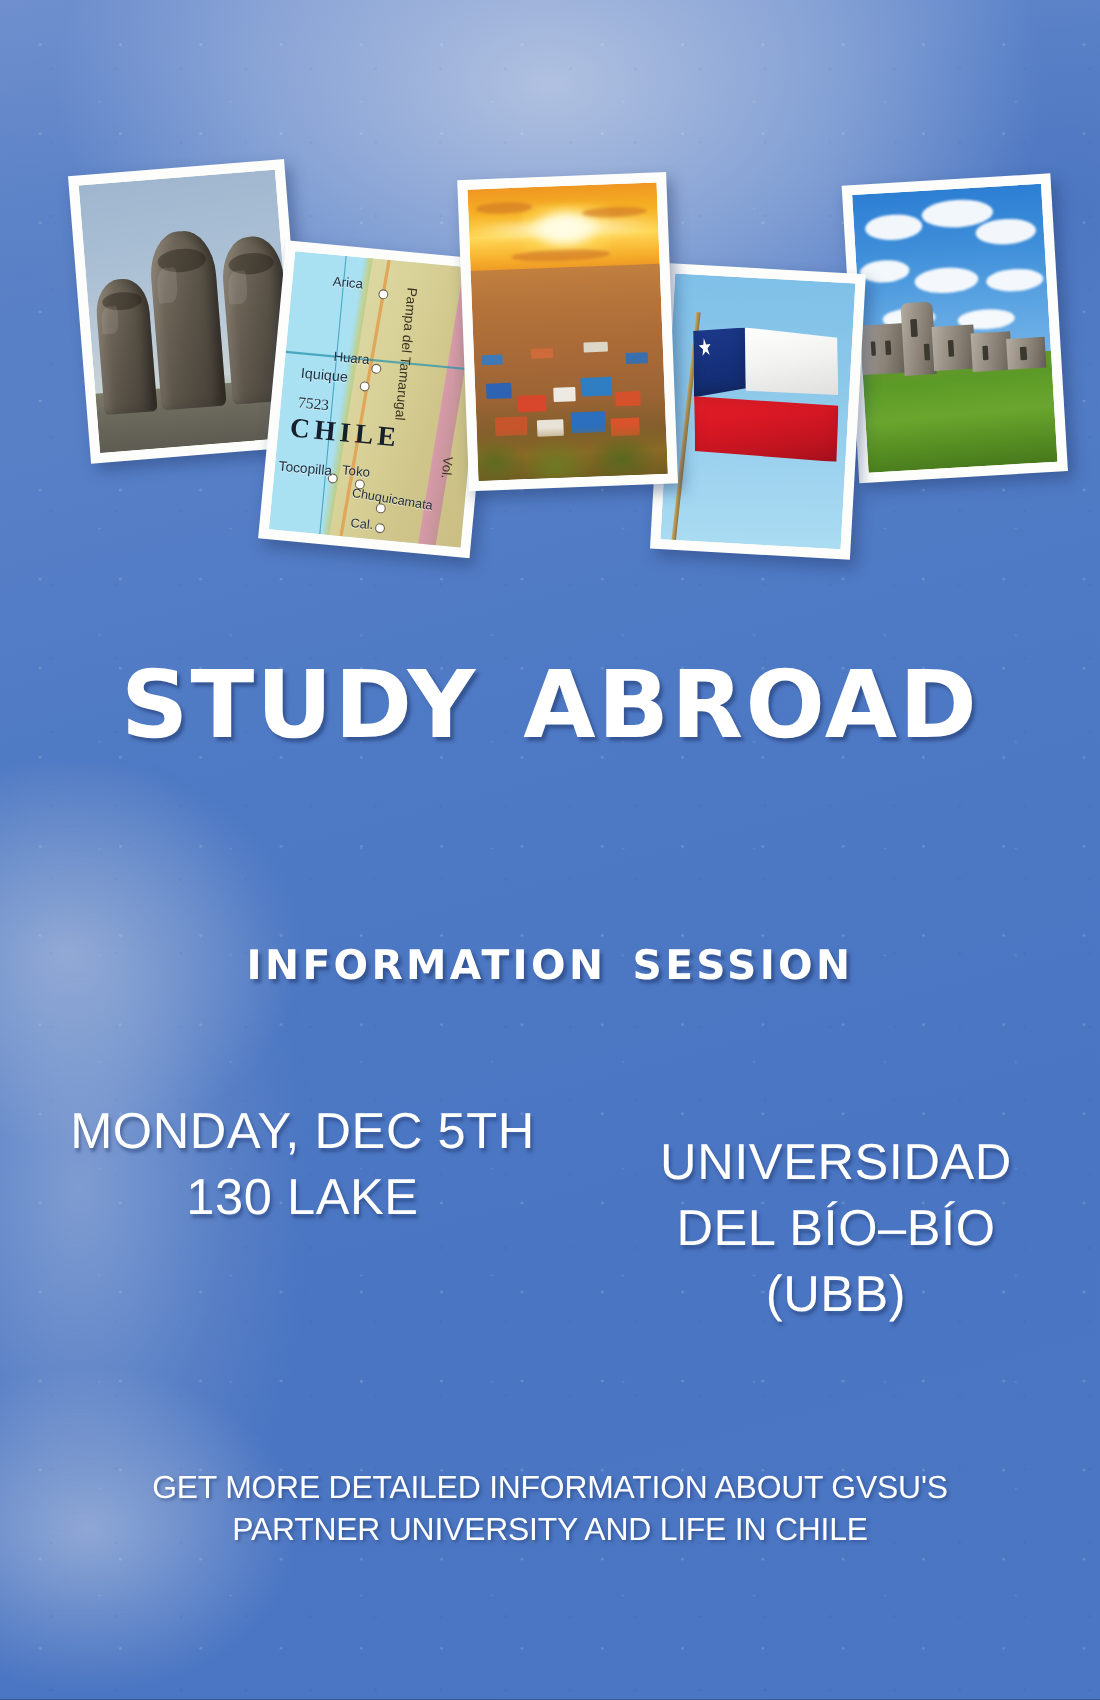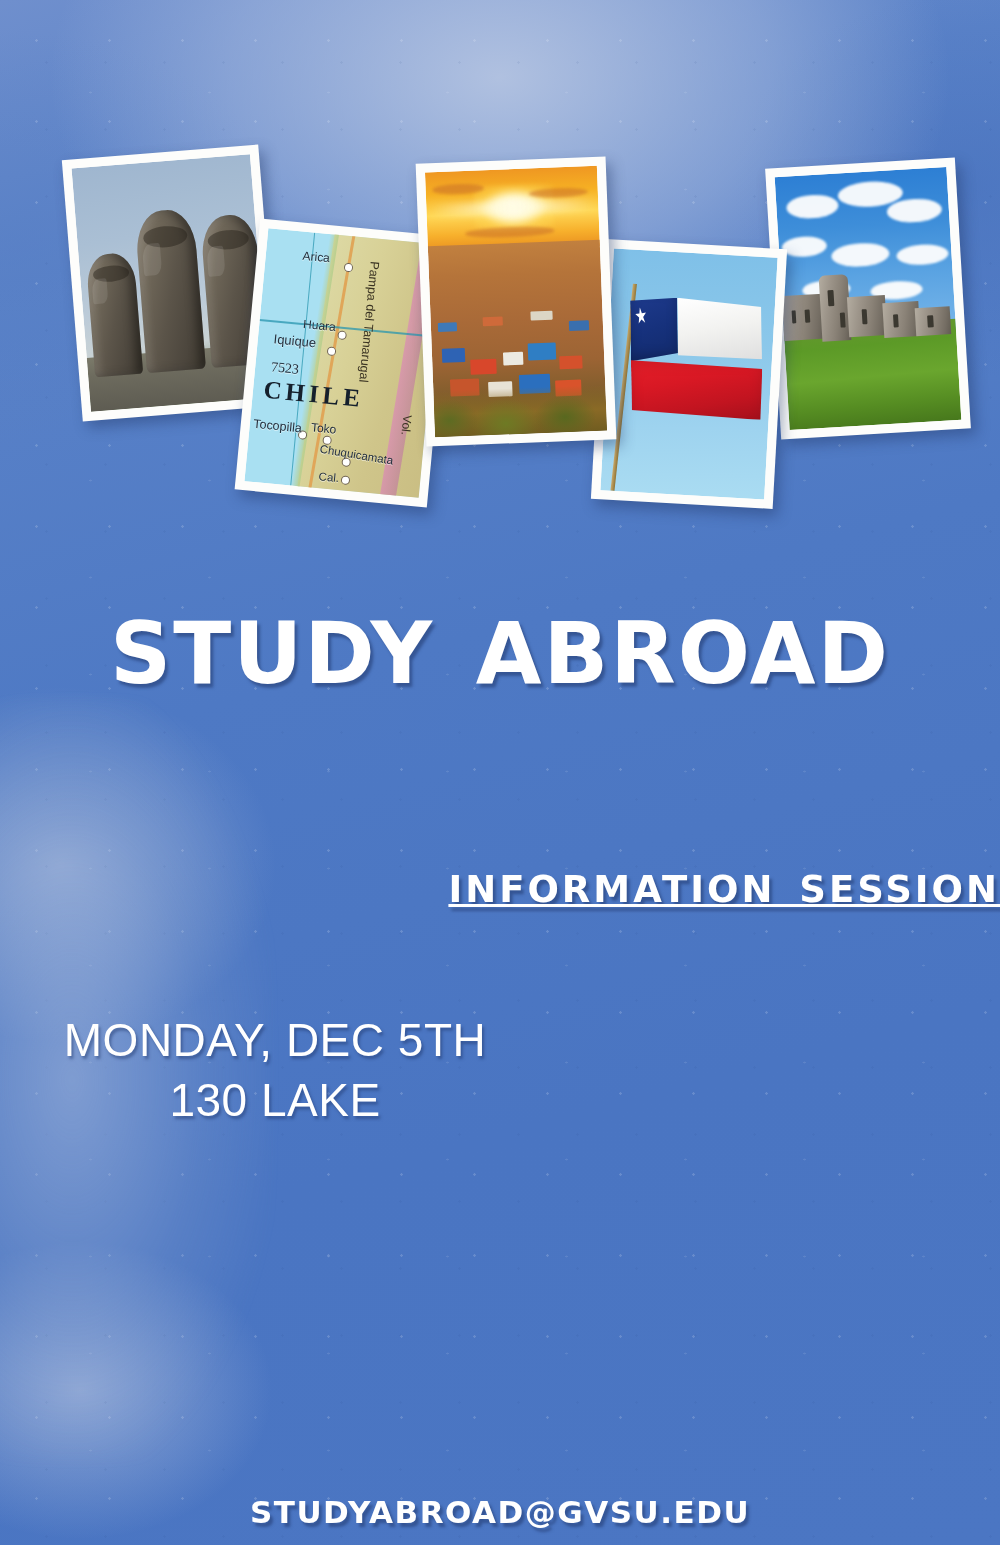--- a/index.html
+++ b/index.html
@@ -264,21 +264,21 @@
   }
   .castle-win {
     position: absolute;
     background: #3b3830;
     border-radius: 1px;
   }
 
   
   .content {
     position: absolute;
-    left: 0; top: 16px;
+    left: 0; top: 4px;
     width: 1000px; height: 1281px;
   }
 
   
   .marker {
     font-family: "DejaVu Sans", sans-serif;
     font-weight: 700;
     color: #ffffff;
     text-transform: uppercase;
     text-shadow: 3px 4px 3px rgba(32,56,110,.55);
@@ -293,25 +293,24 @@
     letter-spacing: 2px;
     word-spacing: 10px;
   }
   .title-l1 { top: 595px; }
   .title-l2 { top: 712px; }
 
   .subtitle {
     position: absolute;
     left: 0; right: 0;
     top: 852px;
-    text-align: right;
+    text-align: center;
     font-size: 37px;
     letter-spacing: 3px;
     word-spacing: 8px;
-    text-decoration: underline;
   }
 
   
   .geo {
     font-family: "Liberation Sans", sans-serif;
     font-weight: 400;
     color: #ffffff;
     text-transform: uppercase;
     text-shadow: 2px 3px 3px rgba(32,56,110,.5);
   }
@@ -498,19 +497,27 @@
 
     <div class="marker title title-l1">STUDY ABROAD</div>
 
     <div class="marker subtitle">INFORMATION SESSION</div>
 
     <div class="details">
       <div class="geo detail-left">
         <div>MONDAY, DEC 5TH</div>
         <div>130 LAKE</div>
       </div>
-    </div>
-
-
-    <div class="marker email">STUDYABROAD@GVSU.EDU</div>
+      <div class="geo detail-right">
+        <div>UNIVERSIDAD</div>
+        <div>DEL BÍO–BÍO</div>
+        <div>(UBB)</div>
+      </div>
+    </div>
+
+    <div class="blurb">
+      <div>GET MORE DETAILED INFORMATION ABOUT GVSU'S</div>
+      <div>PARTNER UNIVERSITY AND LIFE IN CHILE</div>
+    </div>
+
   </div>
 
 </div>
 
 </body></html>

